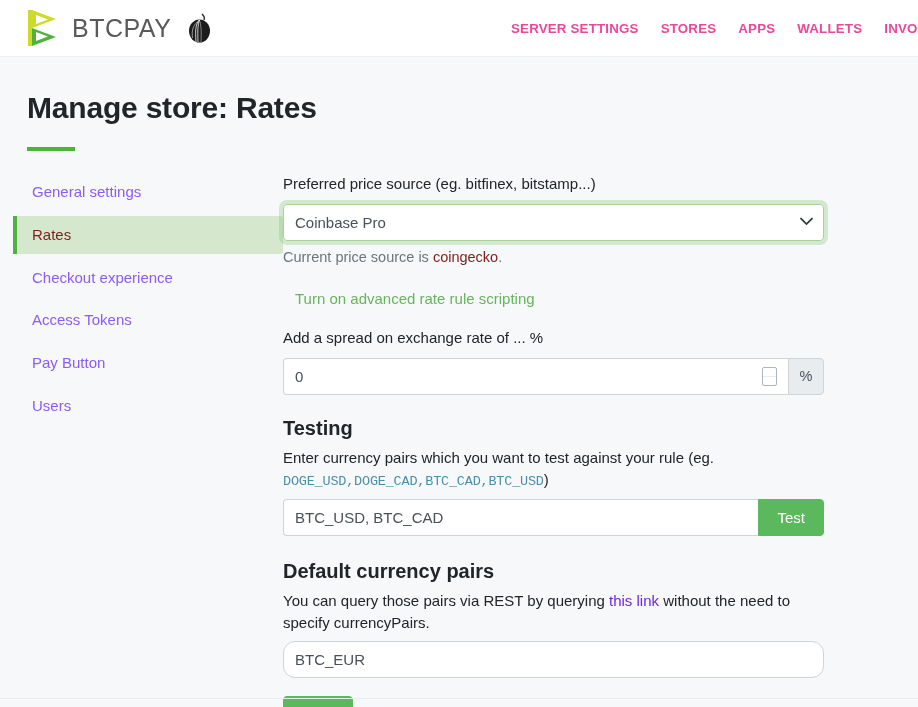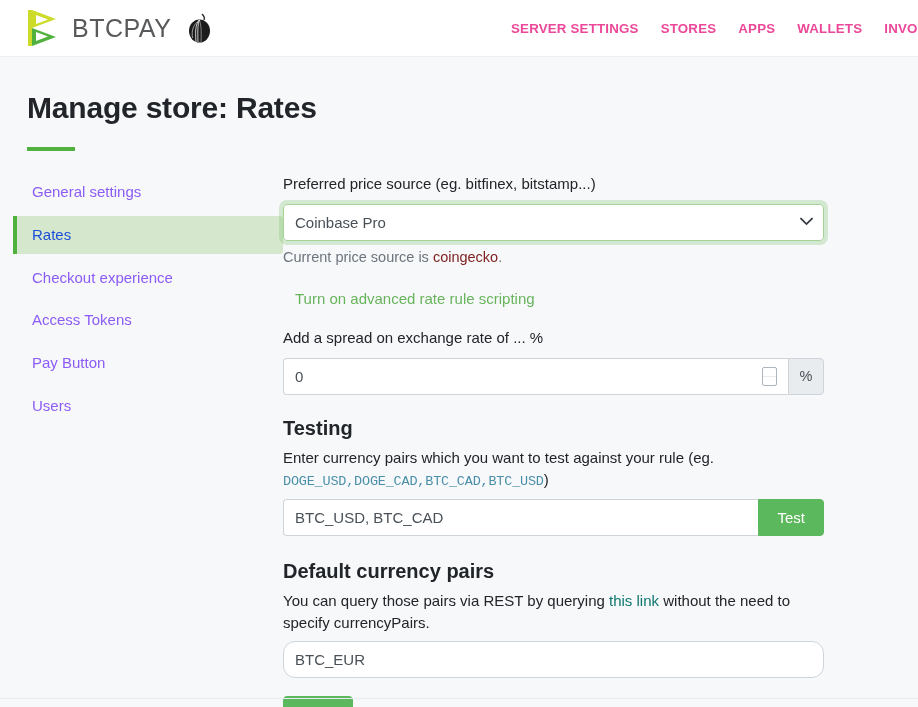--- a/index.html
+++ b/index.html
@@ -79,21 +79,21 @@
     text-decoration: none;
     padding: 8px 0 8px 15px;
     margin-bottom: 5px;
     border-left: 4px solid transparent;
     cursor: pointer;
     line-height: 1.45;
   }
   .side-item.active {
     background: #d5e8cd;
     border-left: 4px solid #51b13e;
-    color: #1d4ed8;
+    color: #7f1d1d;
     border-radius: 0 3px 3px 0;
   }
 
   
   .content { flex: 1; padding-right: 55px; }
   .form-block { max-width: 541px; }
 
   .label {
     font-size: 15px;
     color: #212529;
@@ -127,21 +127,21 @@
     pointer-events: none;
   }
 
   .help-text {
     font-size: 14.5px;
     color: #6c757d;
     margin: 0 0 22px 0;
     line-height: 1.5;
   }
   .link-green { color: #7f1d1d; text-decoration: none; cursor: pointer; text-align: center; }
-  .link-green-dim { color: #0f766e; text-decoration: none; cursor: pointer; }
+  .link-green-dim { color: #6d28d9; text-decoration: none; cursor: pointer; }
 
   .adv-link {
     display: inline-block;
     font-size: 15px;
     color: #68b45c;
     text-decoration: none;
     margin: 0 0 20px 12px;
     cursor: pointer;
   }
 

